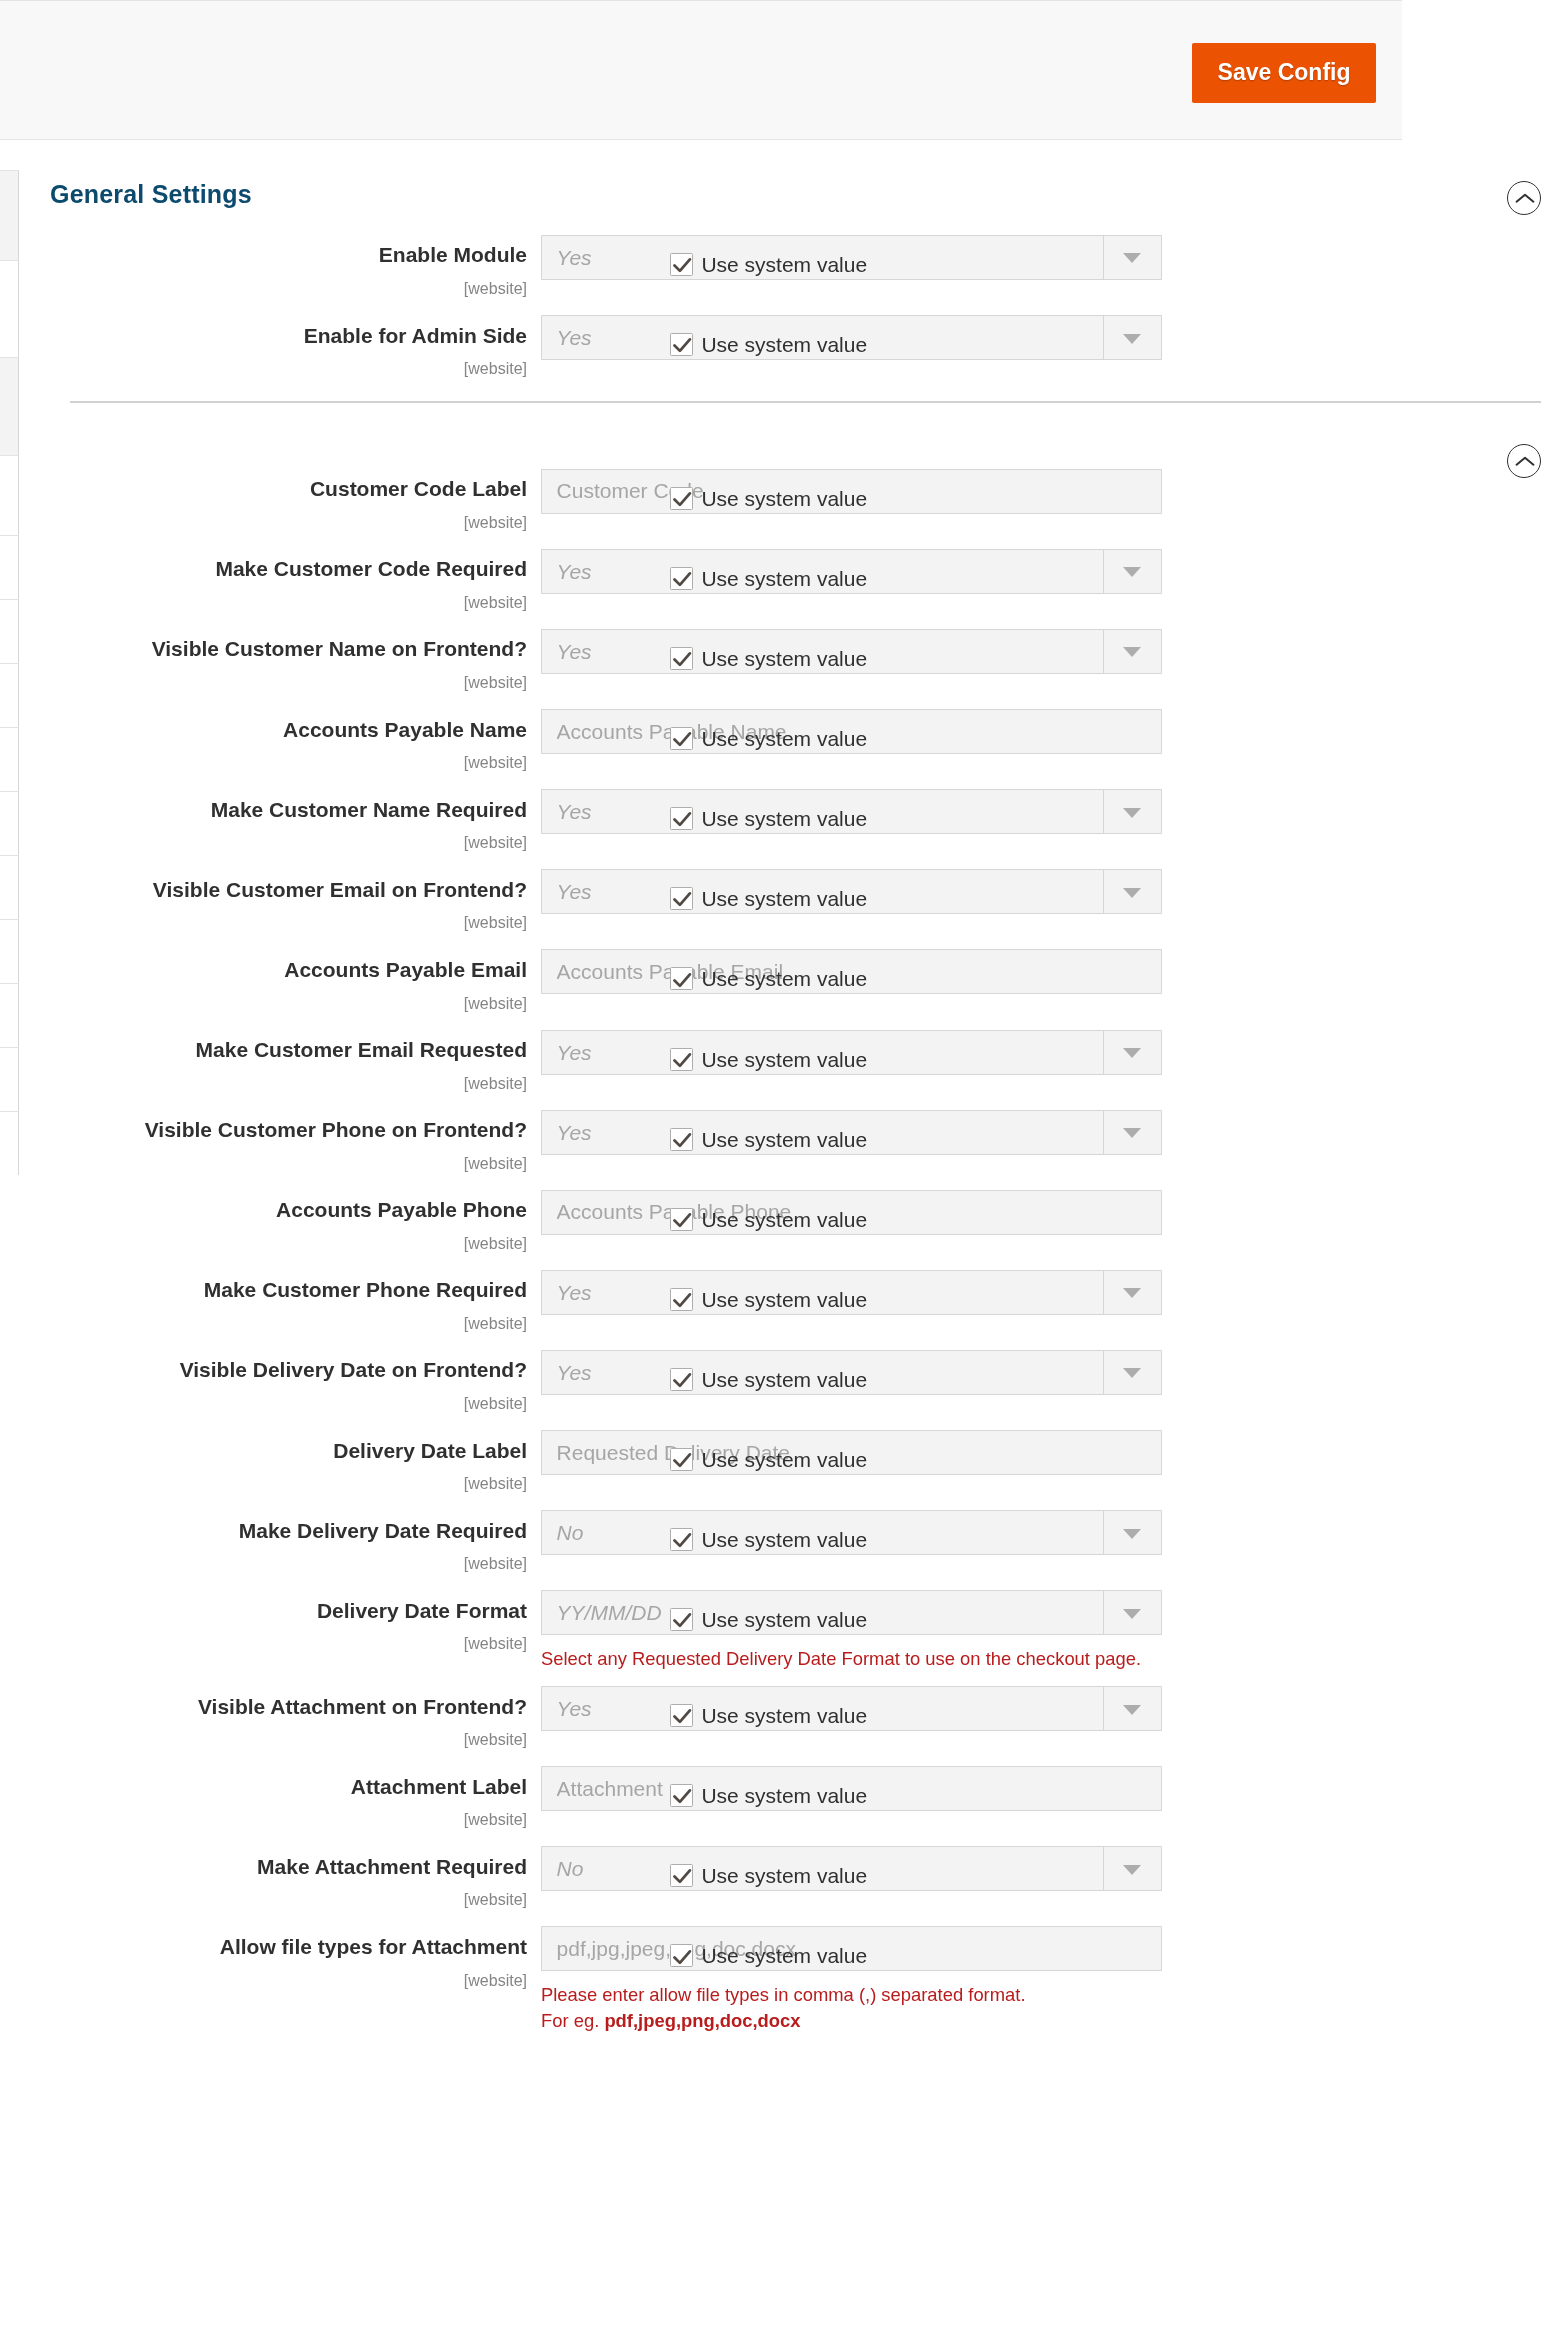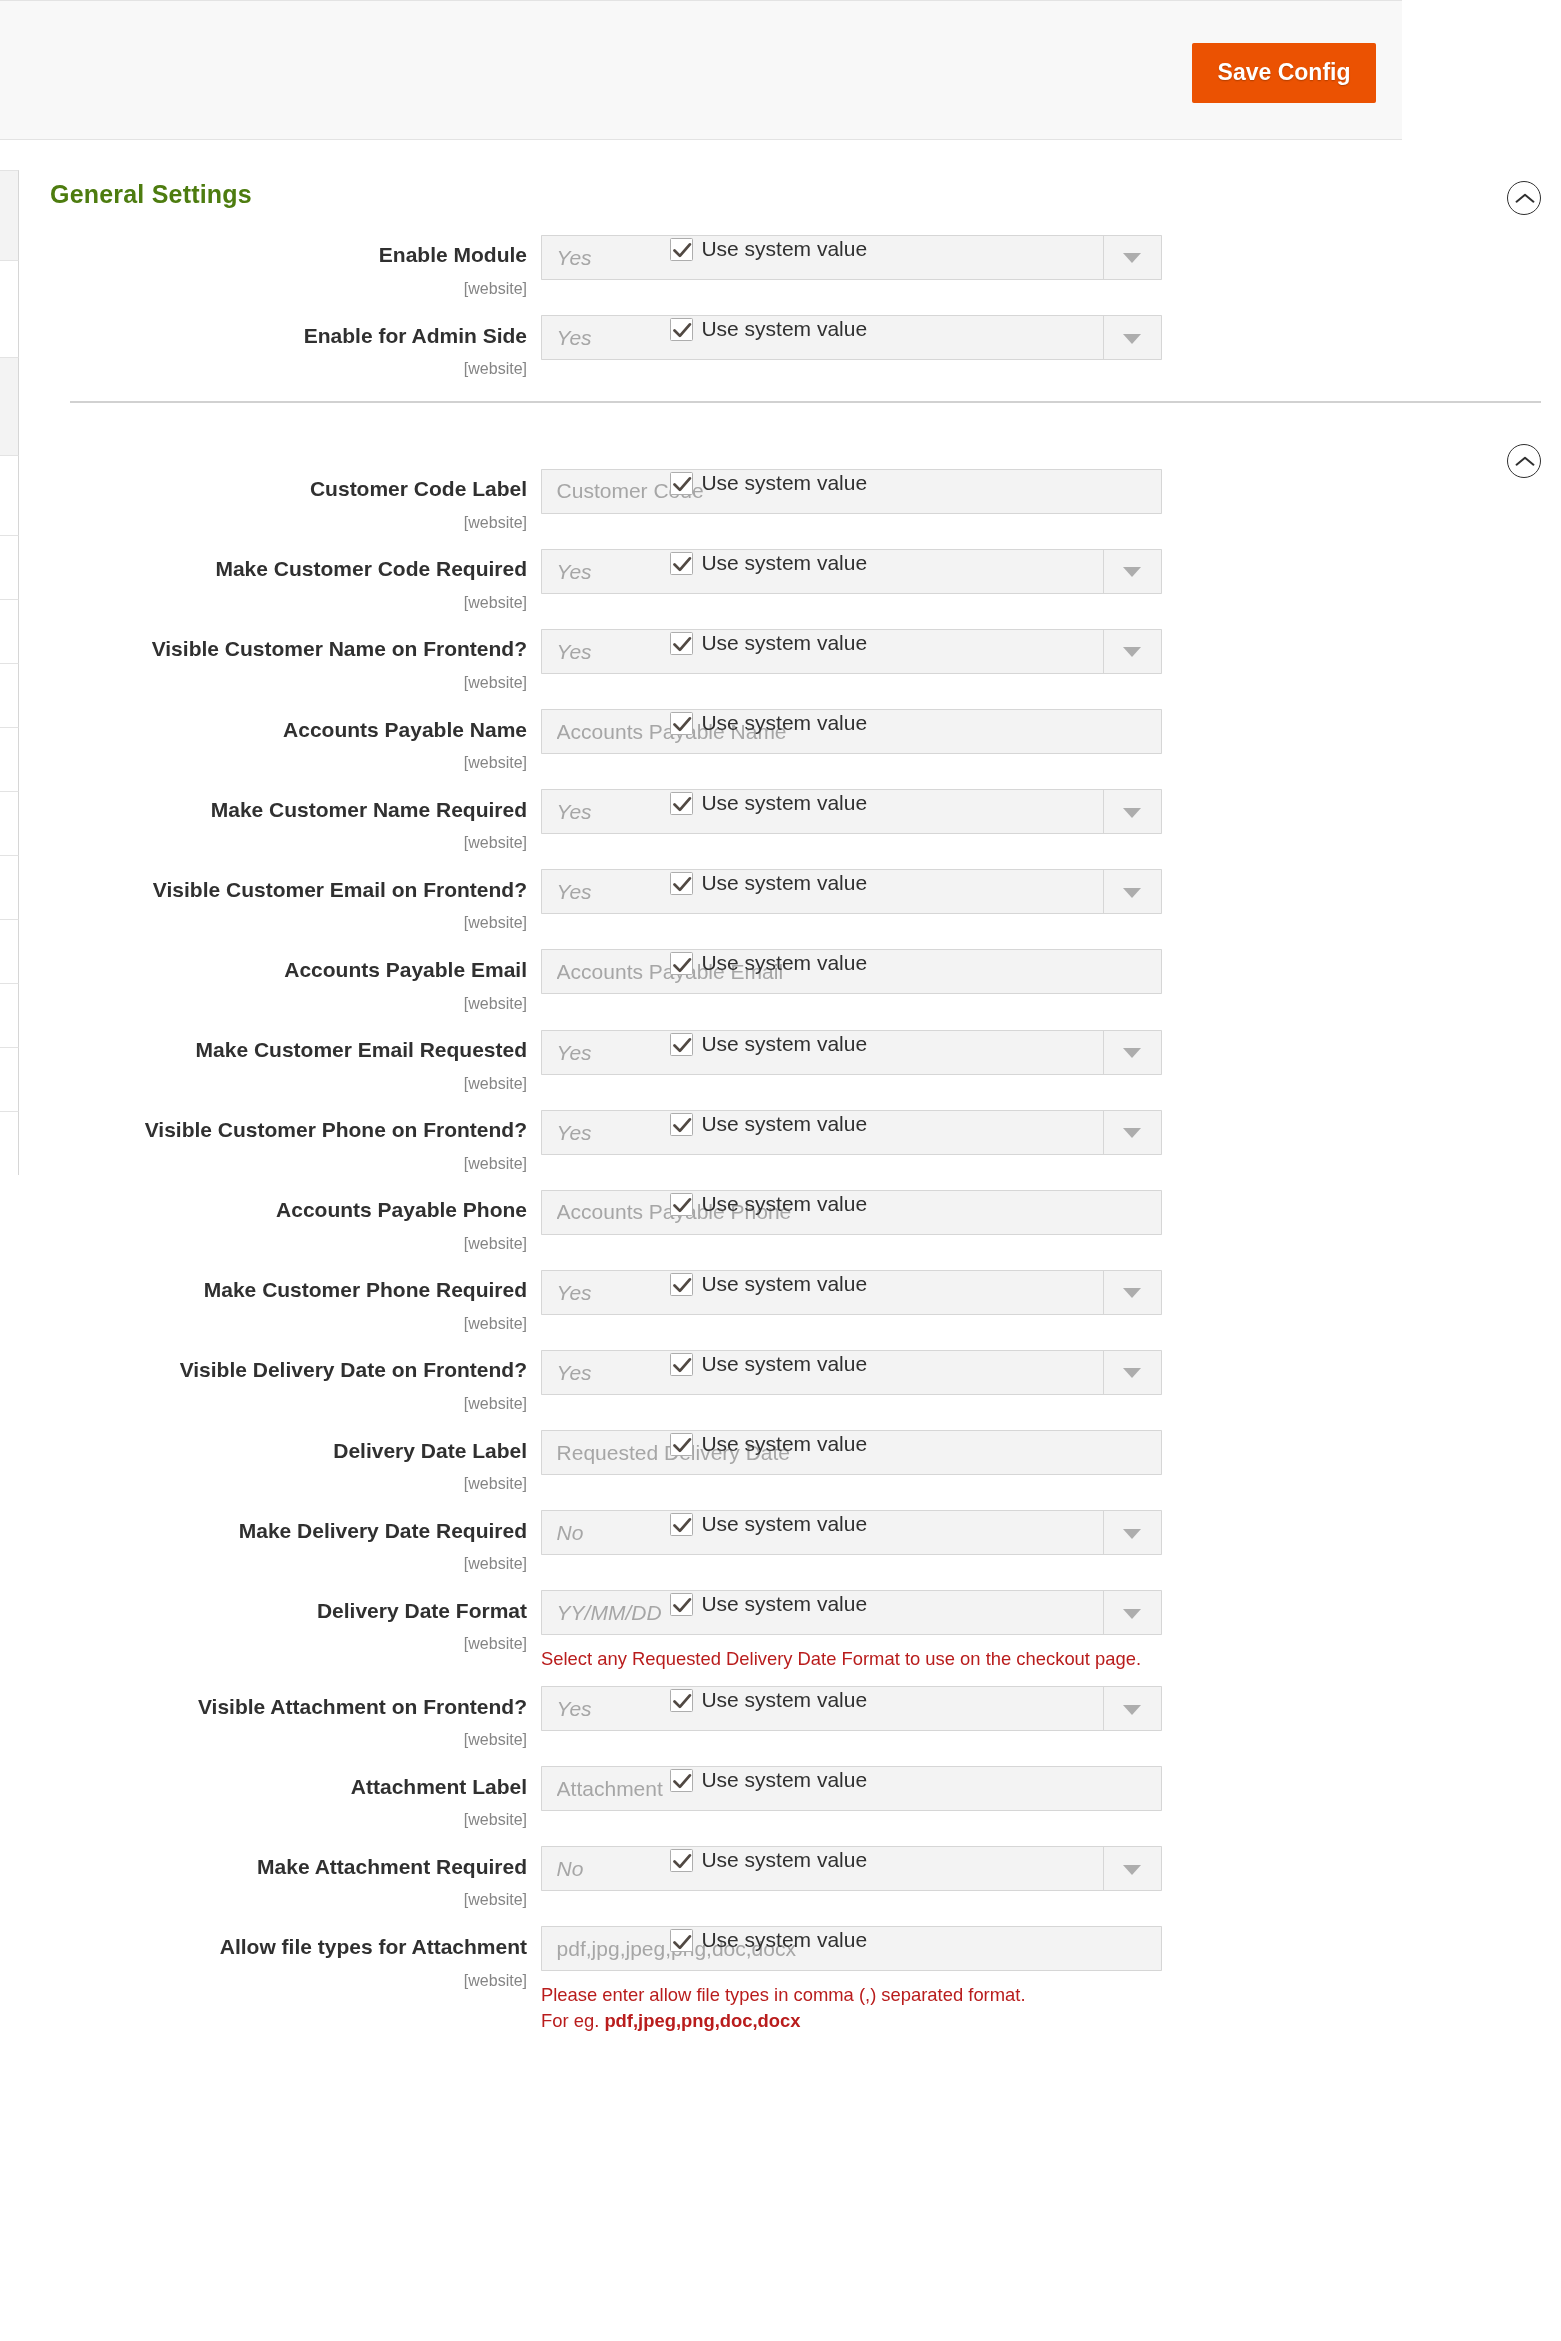--- a/index.html
+++ b/index.html
@@ -59,21 +59,21 @@
   .section { position: relative; }
   .section-head {
     position: relative;
     padding: 40px 0 26px 0;
     margin-left: 31px;
     margin-right: 21.5px;
   }
   .section-title {
     font-size: 25px;
     font-weight: bold;
-    color: #4d7c0f;
+    color: #0c4a6e;
     letter-spacing: 0.2px;
   }
   .collapse-toggle {
     position: absolute; right: 0; top: 41px;
     width: 34px; height: 34px;
     border: 1.5px solid #303030;
     border-radius: 50%;
     cursor: pointer;
     background: transparent;
   }
@@ -170,23 +170,23 @@
     line-height: 1.42;
     width: 605px;
     margin-top: 10.7px;
   }
   .field-note b { font-weight: bold; }
 
   
   .use-system {
     position: absolute;
     left: 651px;
-    top: 2px;
+    top: 18px;
     display: flex;
-    align-items: flex-end;
+    align-items: flex-start;
     white-space: nowrap;
     cursor: pointer;
   }
   .sys-box {
     width: 23px; height: 23px;
     border: 1.5px solid #adadad;
     border-radius: 1.5px;
     background: #ffffff;
     position: relative;
     flex: 0 0 auto;

